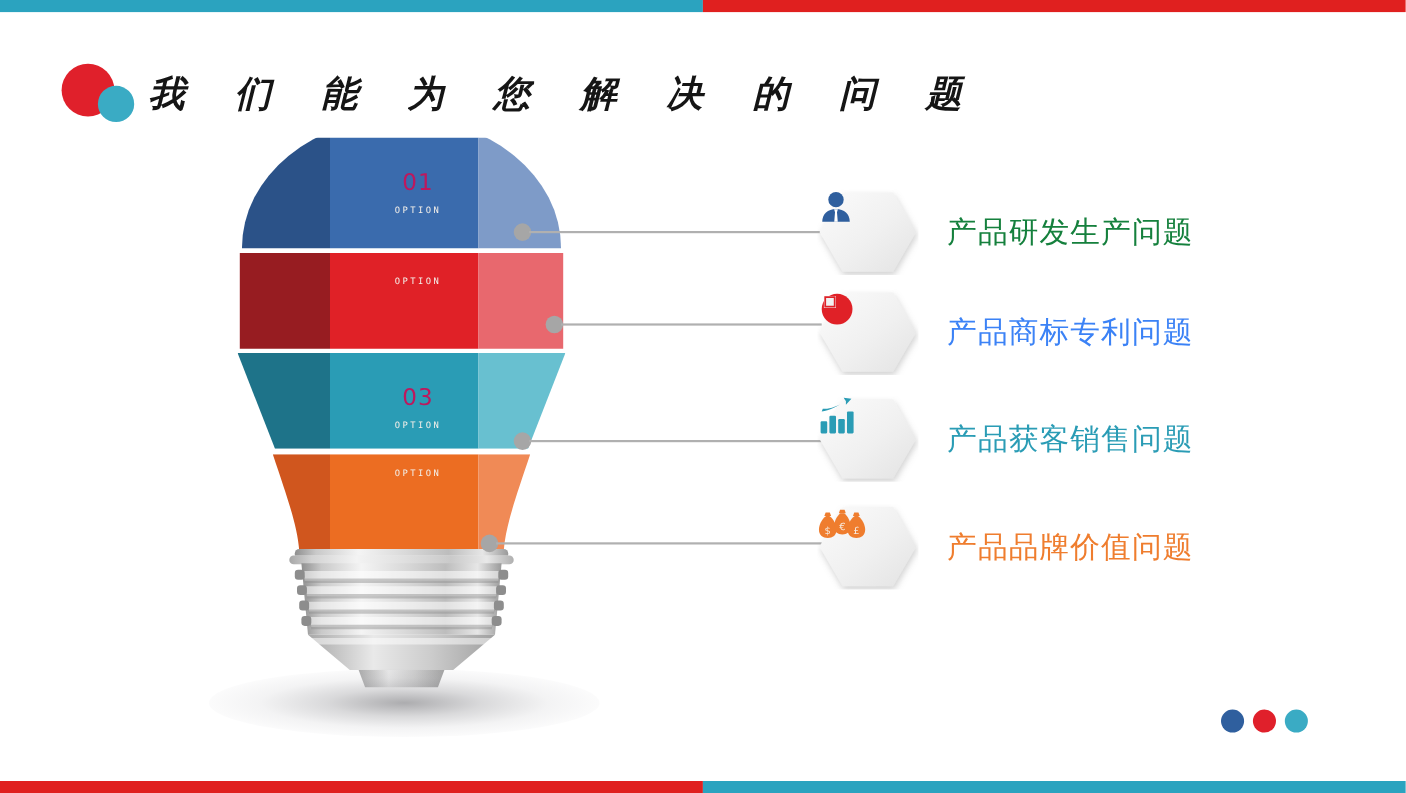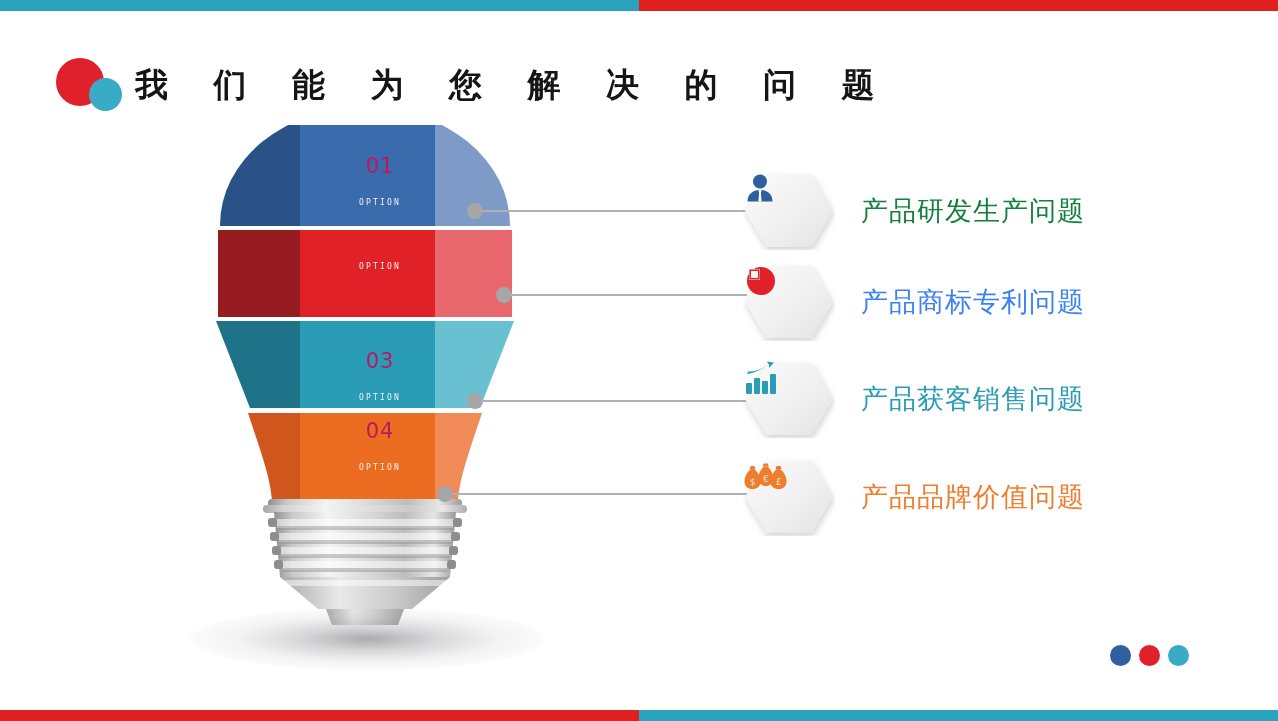--- a/index.html
+++ b/index.html
@@ -22,35 +22,36 @@
   
   .header{position:absolute;left:0;top:48px;width:100%;height:70px;}
   .logo{position:absolute;left:56px;top:10px;width:82px;height:55px;}
   .logo .c-red{position:absolute;left:0;top:0;width:48px;height:48px;border-radius:50%;}
   .logo .c-teal{position:absolute;left:33px;top:20px;width:33px;height:33px;border-radius:50%;}
   .title{
     position:absolute;left:135px;top:8px;
     font-size:33px;font-weight:bold;color:#151515;
     letter-spacing:17px;line-height:58px;white-space:nowrap;
     font-family:"DejaVu Sans","Liberation Sans",sans-serif;
+    font-style:italic;
   }
 
   
   .bulb-wrap{position:absolute;left:150px;top:125px;width:460px;height:500px;}
   .bulb-svg{position:absolute;left:0;top:0;}
   .seg-label{position:absolute;width:100%;text-align:center;pointer-events:none;}
   .seg-num{
     font-size:21px;color:#be185d;font-weight:400;
     font-family:"DejaVu Sans","Liberation Sans",sans-serif;
     letter-spacing:1px;line-height:26px;
   }
   .seg-opt{
     font-size:8px;color:#f3efe9;letter-spacing:2.2px;
     font-family:"DejaVu Sans Mono","Liberation Mono",monospace;
-    margin-top:19px;line-height:10px;
+    margin-top:8px;line-height:10px;
   }
 
   
   .bulb-shadow{
     position:absolute;left:190px;top:608px;width:355px;height:62px;
     border-radius:50%;
     background:radial-gradient(ellipse at 50% 50%,
        rgba(90,90,95,0.50) 0%,
        rgba(130,130,135,0.30) 28%,
        rgba(175,175,180,0.15) 52%,
@@ -209,21 +210,20 @@
       <div class="seg-opt">OPTION</div>
     </div>
     <div class="seg-label" style="top:118px;">
       <div class="seg-opt">OPTION</div>
     </div>
     <div class="seg-label" style="top:223px;">
       <div class="seg-num">03</div>
       <div class="seg-opt">OPTION</div>
     </div>
     <div class="seg-label" style="top:293px;">
-      <div class="seg-num">04</div>
       <div class="seg-opt">OPTION</div>
     </div>
   </div>
 
   <div class="bulb-shadow"></div>
 
   <div class="connector" style="left:467px;top:203px;width:280px;">
     <div class="dot"></div>
     <div class="line" style="width:266px;"></div>
   </div>

